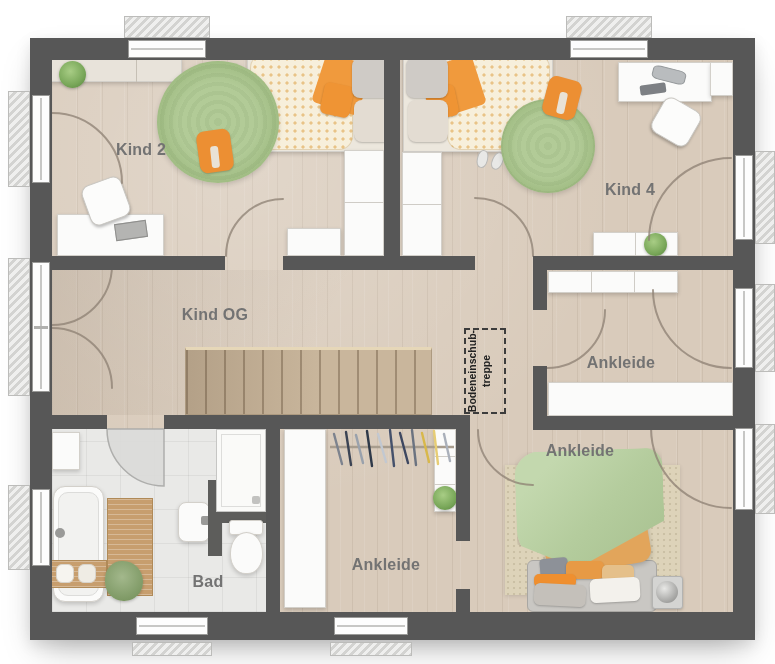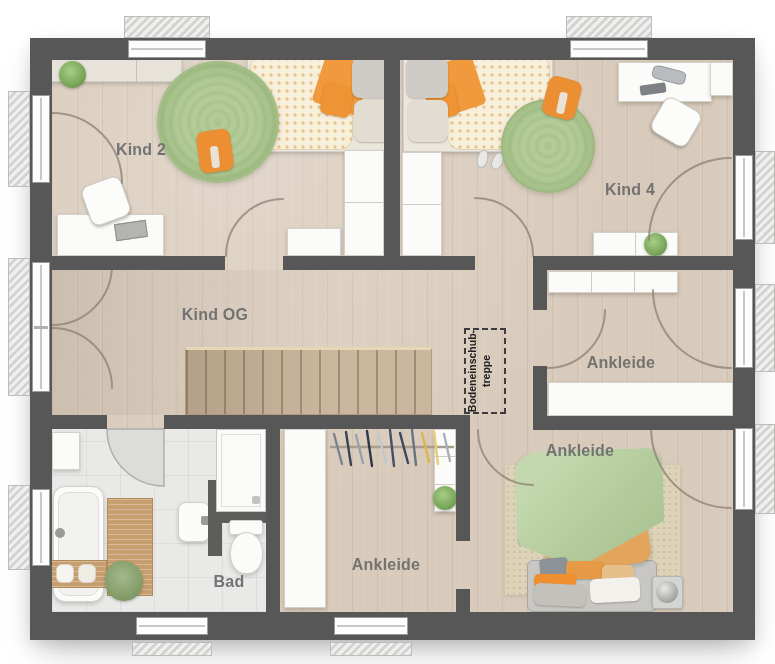--- a/index.html
+++ b/index.html
@@ -247,21 +247,21 @@
   <div class="abs window" style="left:334px;top:617px;width:74px;height:18px;">
       <div class="mid-h"></div>
     </div>
 
   <div class="abs room-label" style="left:141px;top:150px;">Kind 2</div>
   <div class="abs room-label" style="left:630px;top:190px;">Kind 4</div>
   <div class="abs room-label" style="left:215px;top:315px;">Kind OG</div>
   <div class="abs room-label" style="left:621px;top:363px;">Ankleide</div>
   <div class="abs room-label" style="left:580px;top:451px;">Ankleide</div>
   <div class="abs room-label" style="left:386px;top:565px;">Ankleide</div>
-  <div class="abs room-label" style="left:211px;top:582px;padding-left:36px;">Bad</div>
+  <div class="abs room-label" style="left:190px;top:582px;padding-left:36px;">Bad</div>
 
   <div class="abs annot-box" style="left:464px;top:328px;width:42px;height:86px;">
     <div class="annot-text" style="position:absolute;left:-23px;top:21px;width:84px;height:40px;">
       <span style="display:block;">Bodeneinschub-</span>
       <span style="display:block;">treppe</span>
     </div>
   </div>
 
 </div>
 

